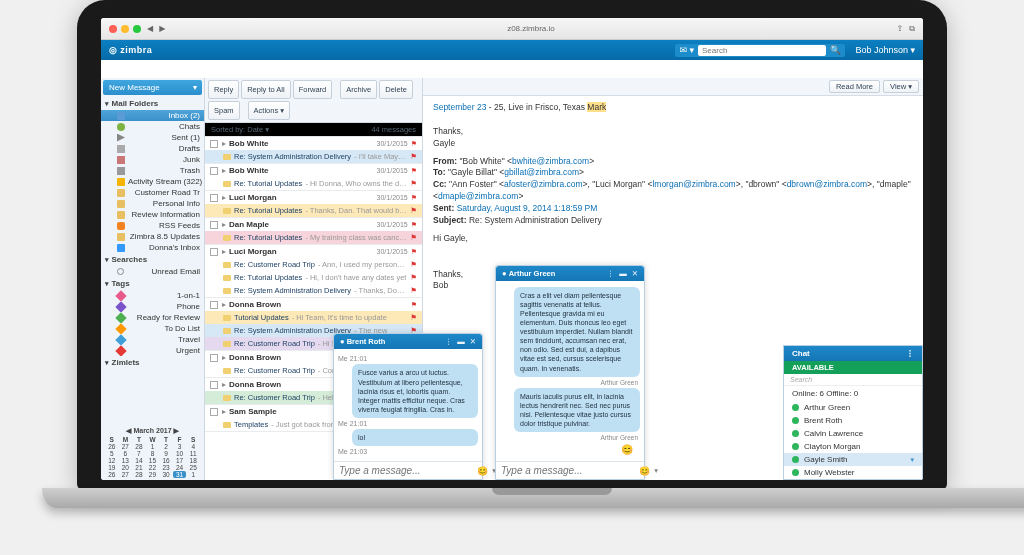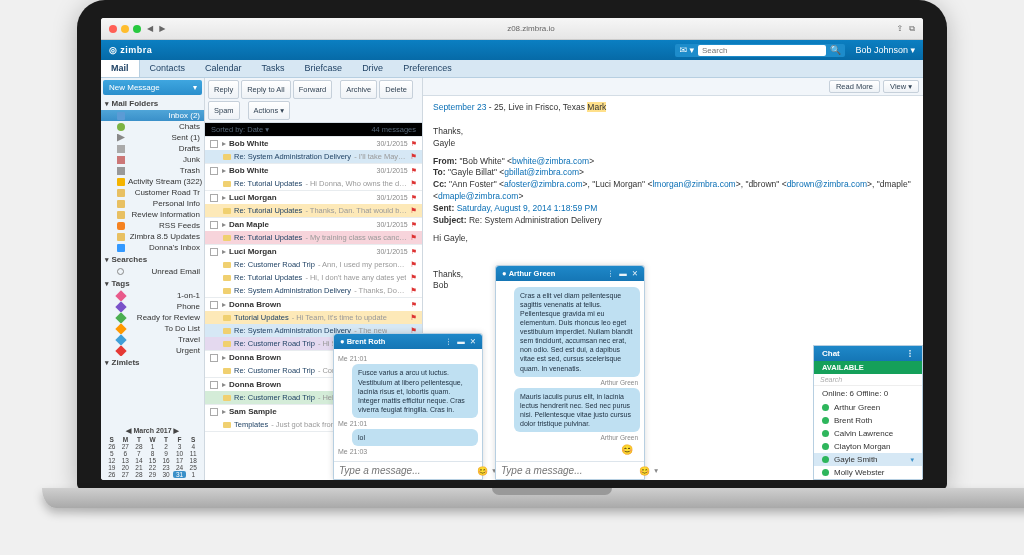--- a/index.html
+++ b/index.html
@@ -128,21 +128,21 @@
 .chatwin .meline{color:#888;font-size:7px;margin:2px 0;}
 .chatwin .bubble{background:#bfe0f2;border-radius:6px;padding:4px 6px;margin:2px 0 2px 14px;color:#234;font-size:7px;line-height:1.3;}
 .chatwin .sig{color:#888;font-size:6.5px;text-align:right;margin:1px 2px;}
 .chatwin .emoji{text-align:right;padding:2px 6px;font-size:10px;}
 .chatwin .inputrow{border-top:1px solid #dde5ec;padding:3px 5px;display:flex;align-items:center;gap:4px;}
 .chatwin .inputrow input{flex:1;border:none;font-size:10px;font-style:italic;color:#999;outline:none;}
 .chatwin .inputrow .face{font-size:9px;}
 .chatwin .inputrow .car{color:#888;}
 
 
-.buddy { position:absolute; width:110px; bottom:0; right:0; background:#fff; border:1px solid #b7cfe1; border-left:1px solid #b7cfe1; display:flex; flex-direction:column; font-size:8px; }
+.buddy { position:absolute; width:140px; bottom:0; right:0; background:#fff; border:1px solid #b7cfe1; border-left:1px solid #b7cfe1; display:flex; flex-direction:column; font-size:8px; }
 .buddy .b-hdr{background:linear-gradient(#1e88c9,#1576b5);color:#fff;padding:3px 8px;font-weight:600;display:flex;}
 .buddy .b-hdr .sp{flex:1;}
 .buddy .avail{background:#15a05a;color:#fff;padding:2px 8px;font-size:7.5px;font-weight:600;}
 .buddy .srch{padding:2px 6px;border-bottom:1px solid #eee;color:#aaa;font-style:italic;font-size:7px;}
 .buddy .stat{padding:3px 8px;color:#333;font-size:8px;}
 .buddy ul{list-style:none;}
 .buddy li{padding:2px 8px;display:flex;align-items:center;gap:5px;}
 .buddy li.sel{background:#d6e8f5;}
 .buddy .pres{width:7px;height:7px;border-radius:50%;background:#2eb65c;flex-shrink:0;}
 .buddy li .car{margin-left:auto;color:#3a90c9;font-size:7px;}
@@ -174,29 +174,20 @@
         <span class="logo">◎ <span>zimbra</span></span>
         <span class="sp"></span>
         <div class="search-wrap">
           <span>✉ ▾</span>
           <input placeholder="Search" style="">
           <span class="mag">🔍</span>
         </div>
         <span class="user">Bob Johnson</span>
       </div>
 
-      <div class="maintabs">
-        <div class="tab active">Mail</div>
-        <div class="tab">Contacts</div>
-        <div class="tab">Calendar</div>
-        <div class="tab">Tasks</div>
-        <div class="tab">Briefcase</div>
-        <div class="tab">Drive</div>
-        <div class="tab">Preferences</div>
-      </div>
 
       <div class="workspace">
 
         <div class="sidebar">
           <div class="newmsg">New Message</div>
           <div class="section-hdr">Mail Folders</div>
           <ul class="folder-list" id="folder-list">
               <li class="sel">
                 <span class="fi inbox"></span>
                 <span>Inbox (2)</span>

